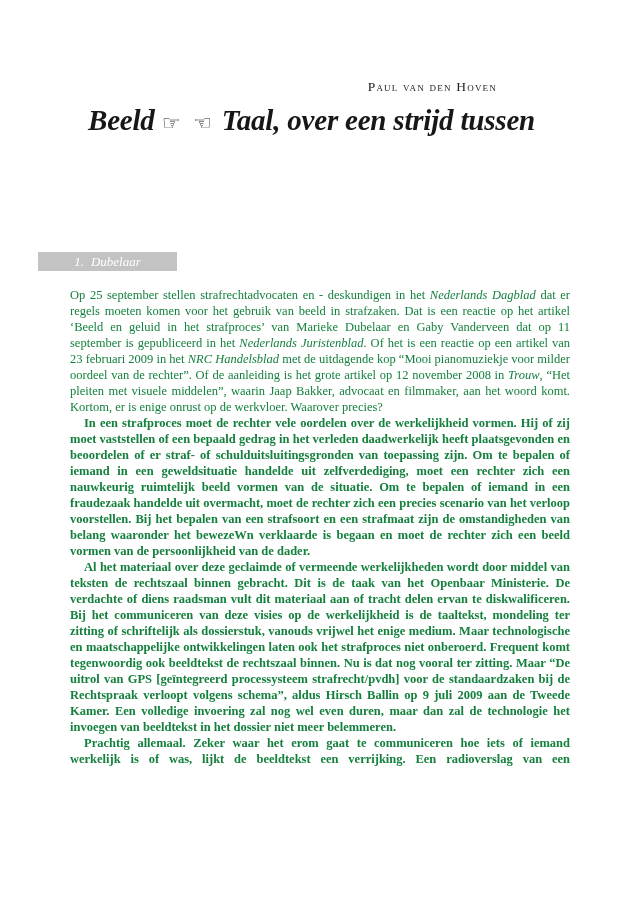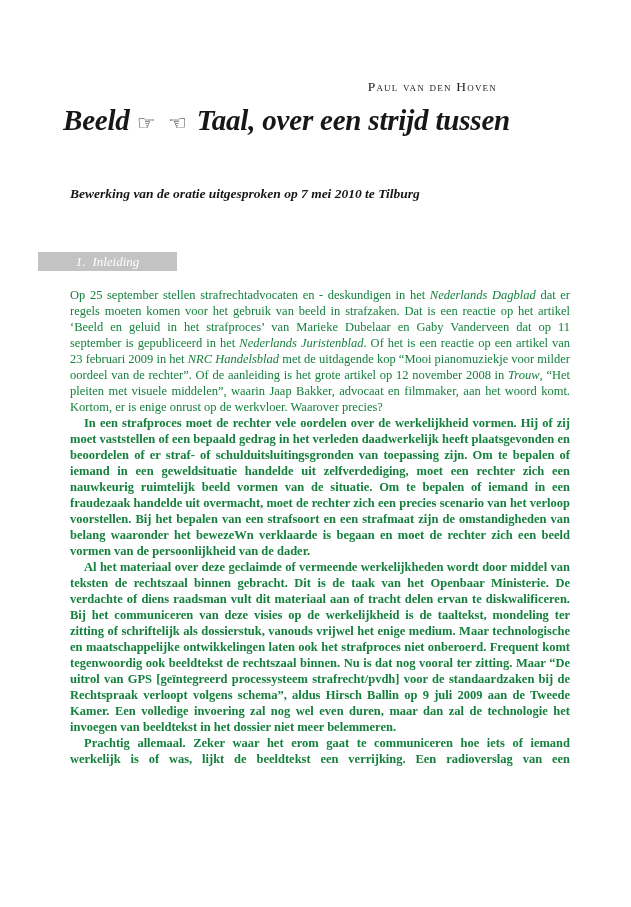--- a/index.html
+++ b/index.html
@@ -19,21 +19,21 @@
     width: 427px;
     text-align: right;
     font-variant: small-caps;
     font-size: 13.5px;
     letter-spacing: 1.2px;
     color: #222;
   }
   .title {
     position: absolute;
     top: 103px;
-    left: 63px;
+    left: 88px;
     width: 520px;
     margin: 0;
     font-size: 29px;
     line-height: 34px;
     font-weight: bold;
     font-style: italic;
     letter-spacing: -0.2px;
     color: #171717;
   }
   .title .tline { display: block; }
@@ -105,25 +105,24 @@
 <body>
 
 <div class="page">
 
   <div class="author">Paul van den Hoven</div>
 
   <h1 class="title">
     <span class="tline"><span>Beeld </span><span class="hands">☞ ☜</span><span> Taal, over een strijd tussen</span></span>
   </h1>
 
-  <div class="subtitle">Bewerking van de oratie uitgesproken op 7 mei 2010 te Tilburg</div>
 
   <div class="section-bar" style="background-color: rgb(195, 195, 195);">
     <span>1.</span>
-    <span>Inleiding</span>
+    <span>Dubelaar</span>
   </div>
 
   <div class="body-text">
       <p><span>Op 25 september stellen strafrechtadvocaten en - deskundigen in het </span><span class="it">Nederlands Dagblad</span><span> dat er regels moeten komen voor het gebruik van beeld in strafzaken. Dat is een reactie op het artikel ‘Beeld en geluid in het strafproces’ van Marieke Dubelaar en Gaby Vanderveen dat op 11 september is gepubliceerd in het </span><span class="it">Nederlands Juristenblad</span><span>. Of het is een reactie op een artikel van 23 februari 2009 in het </span><span class="it">NRC Handelsblad</span><span> met de uitdagende kop “Mooi pianomuziekje voor milder oordeel van de rechter”. Of de aanleiding is het grote artikel op 12 november 2008 in </span><span class="it">Trouw</span><span>, “Het pleiten met visuele middelen”, waarin Jaap Bakker, advocaat en filmmaker, aan het woord komt. Kortom, er is enige onrust op de werkvloer. Waarover precies?</span></p>
       <p class="indent"><span>In een strafproces moet de rechter vele oordelen over de werkelijkheid vormen. Hij of zij moet vaststellen of een bepaald gedrag in het verleden daadwerkelijk heeft plaatsgevonden en beoordelen of er straf- of schulduitsluitingsgronden van toepassing zijn. Om te bepalen of iemand in een geweldsituatie handelde uit zelfverdediging, moet een rechter zich een nauwkeurig ruimtelijk beeld vormen van de situatie. Om te bepalen of iemand in een fraudezaak handelde uit overmacht, moet de rechter zich een precies scenario van het verloop voorstellen. Bij het bepalen van een strafsoort en een strafmaat zijn de omstandigheden van belang waaronder het bewezeWn verklaarde is begaan en moet de rechter zich een beeld vormen van de persoonlijkheid van de dader.</span></p>
       <p class="indent"><span>Al het materiaal over deze geclaimde of vermeende werkelijkheden wordt door middel van teksten de rechtszaal binnen gebracht. Dit is de taak van het Openbaar Ministerie. De verdachte of diens raadsman vult dit materiaal aan of tracht delen ervan te diskwalificeren. Bij het communiceren van deze visies op de werkelijkheid is de taaltekst, mondeling ter zitting of schriftelijk als dossierstuk, vanouds vrijwel het enige medium. Maar technologische en maatschappelijke ontwikkelingen laten ook het strafproces niet onberoerd. Frequent komt tegenwoordig ook beeldtekst de rechtszaal binnen. Nu is dat nog vooral ter zitting. Maar “De uitrol van GPS [geïntegreerd processysteem strafrecht/pvdh] voor de standaardzaken bij de Rechtspraak verloopt volgens schema”, aldus Hirsch Ballin op 9 juli 2009 aan de Tweede Kamer. Een volledige invoering zal nog wel even duren, maar dan zal de technologie het invoegen van beeldtekst in het dossier niet meer belemmeren.</span></p>
       <p class="indent"><span>Prachtig allemaal. Zeker waar het erom gaat te communiceren hoe iets of iemand werkelijk is of was, lijkt de beeldtekst een verrijking. Een radioverslag van een sportwedstrijd kan heel ‘beeldend’ zijn, maar een verslag op de televisie – hoezeer de kijker zich ook van vertekeningen door telelenzen en van de retorica van de beeldselectie bewust moet blijven</span></p>
     </div>
 
   <div class="page-footer">

